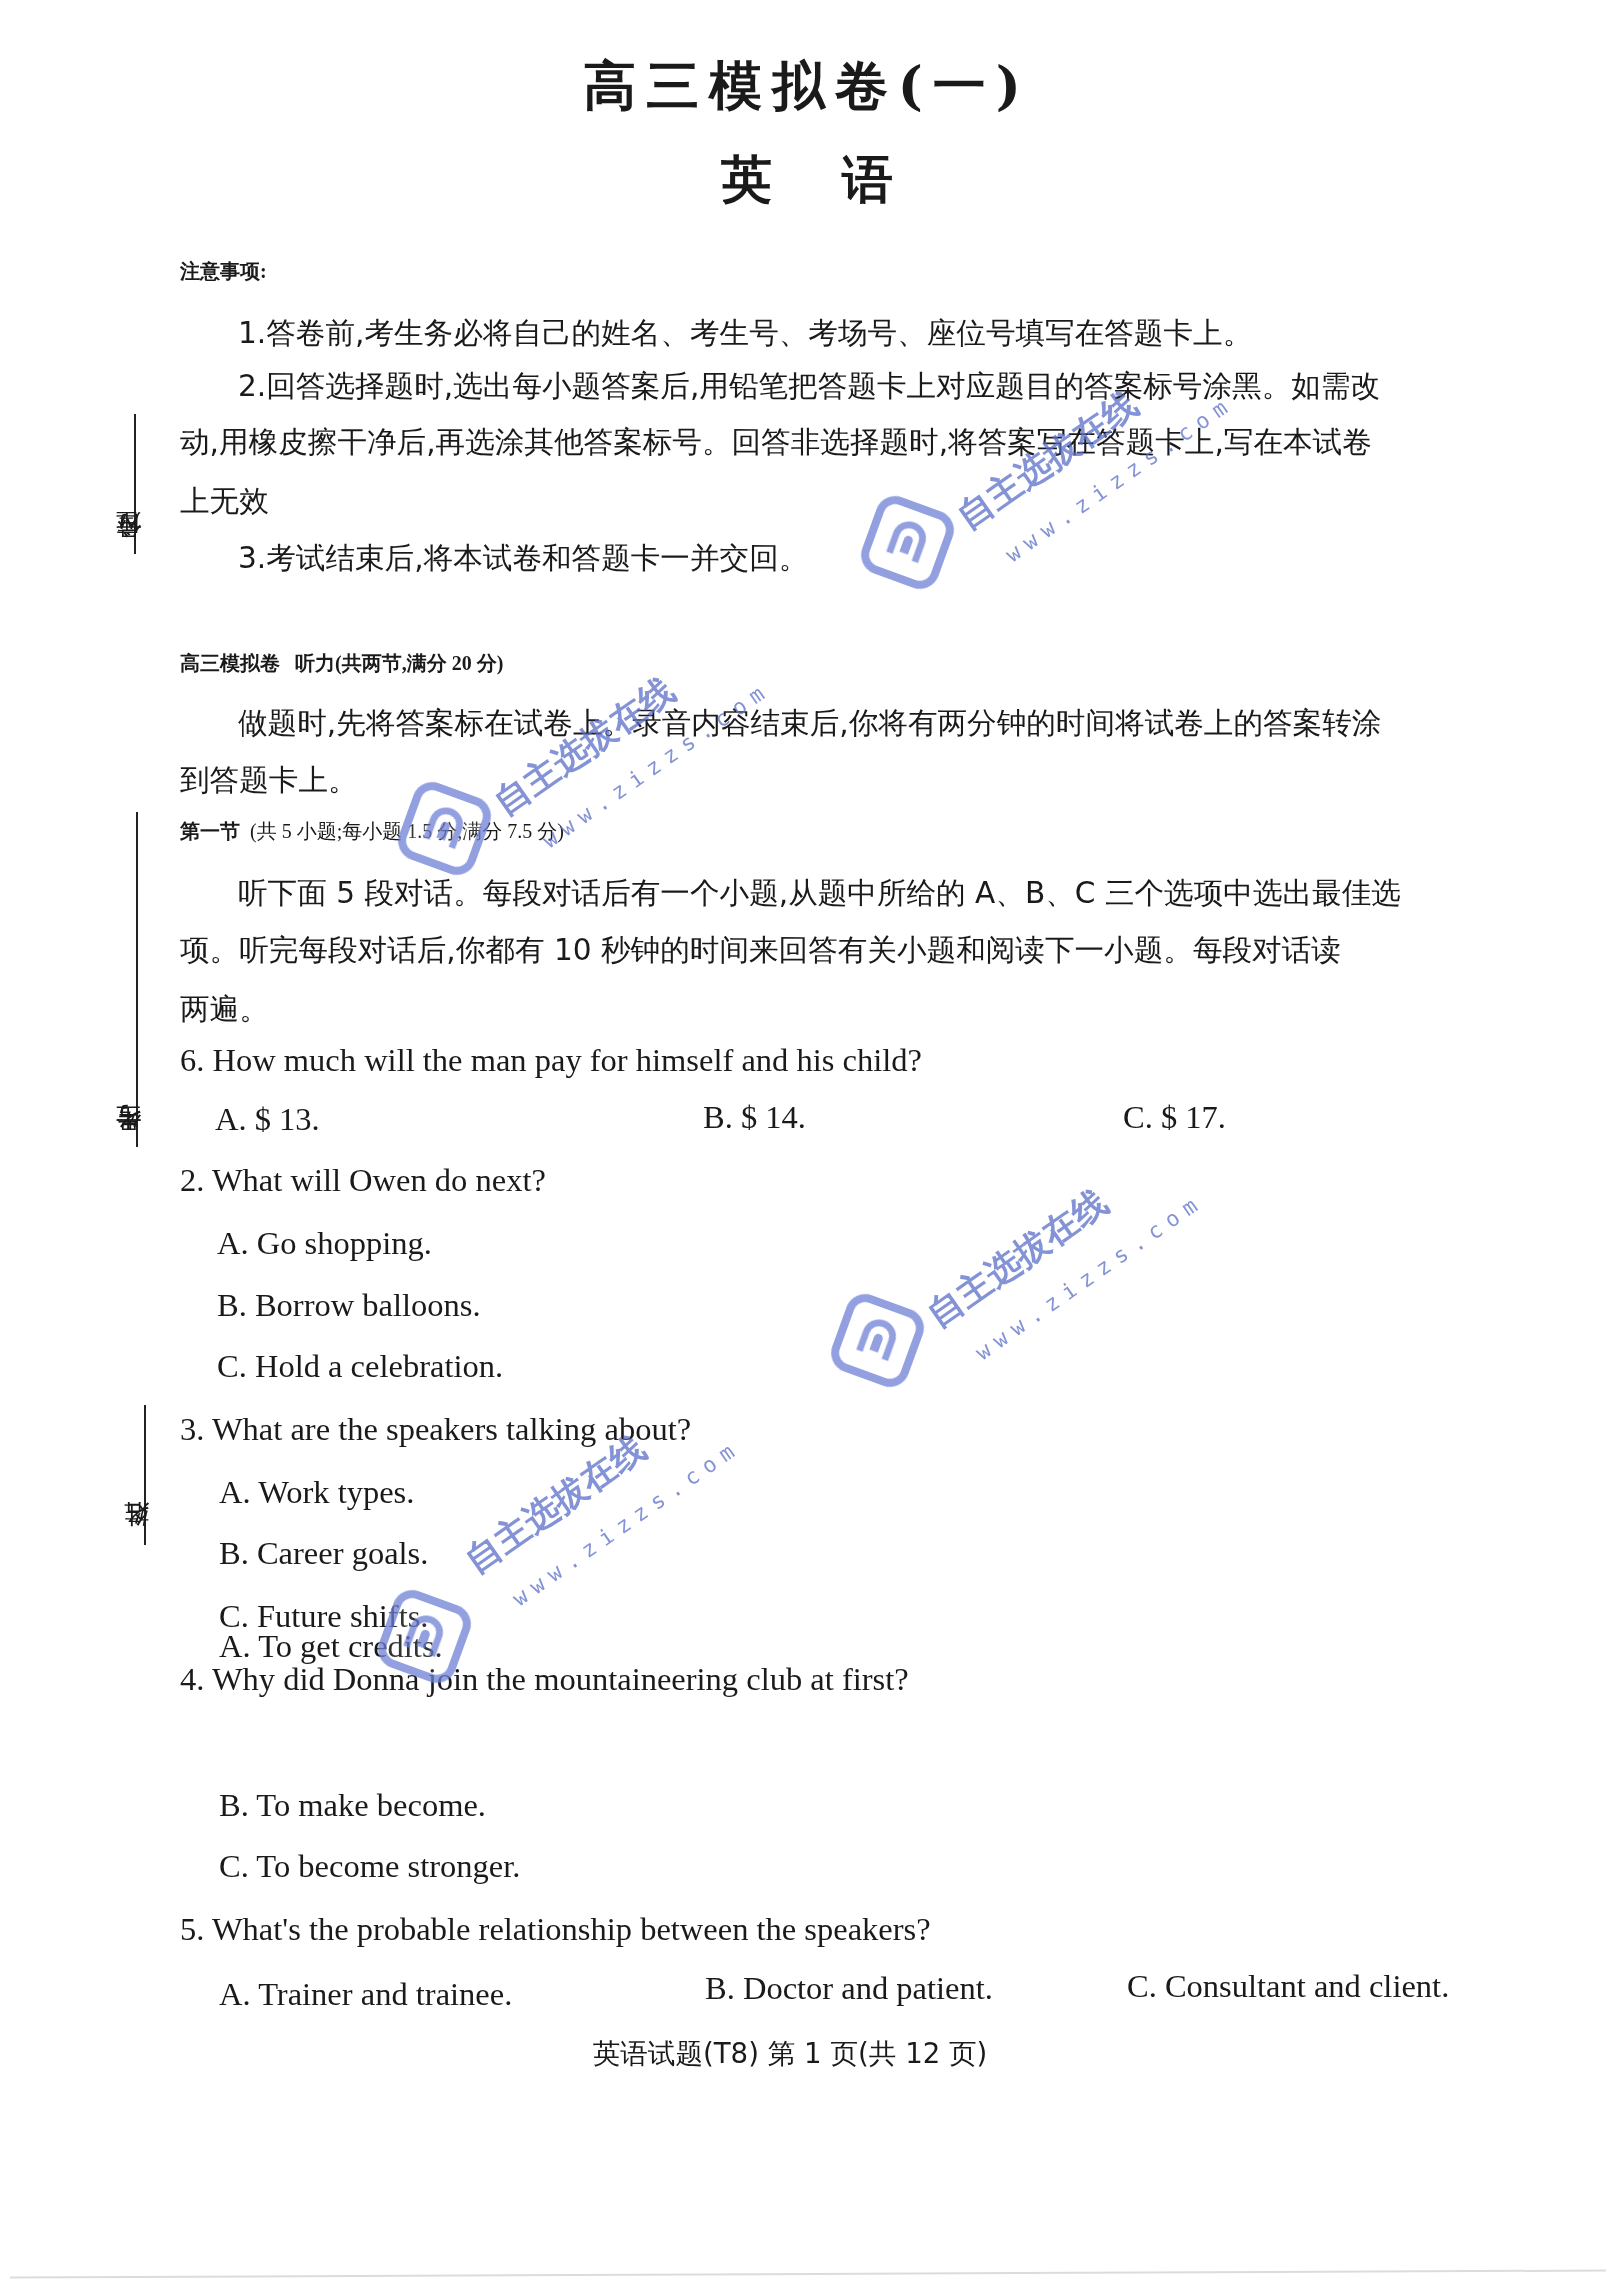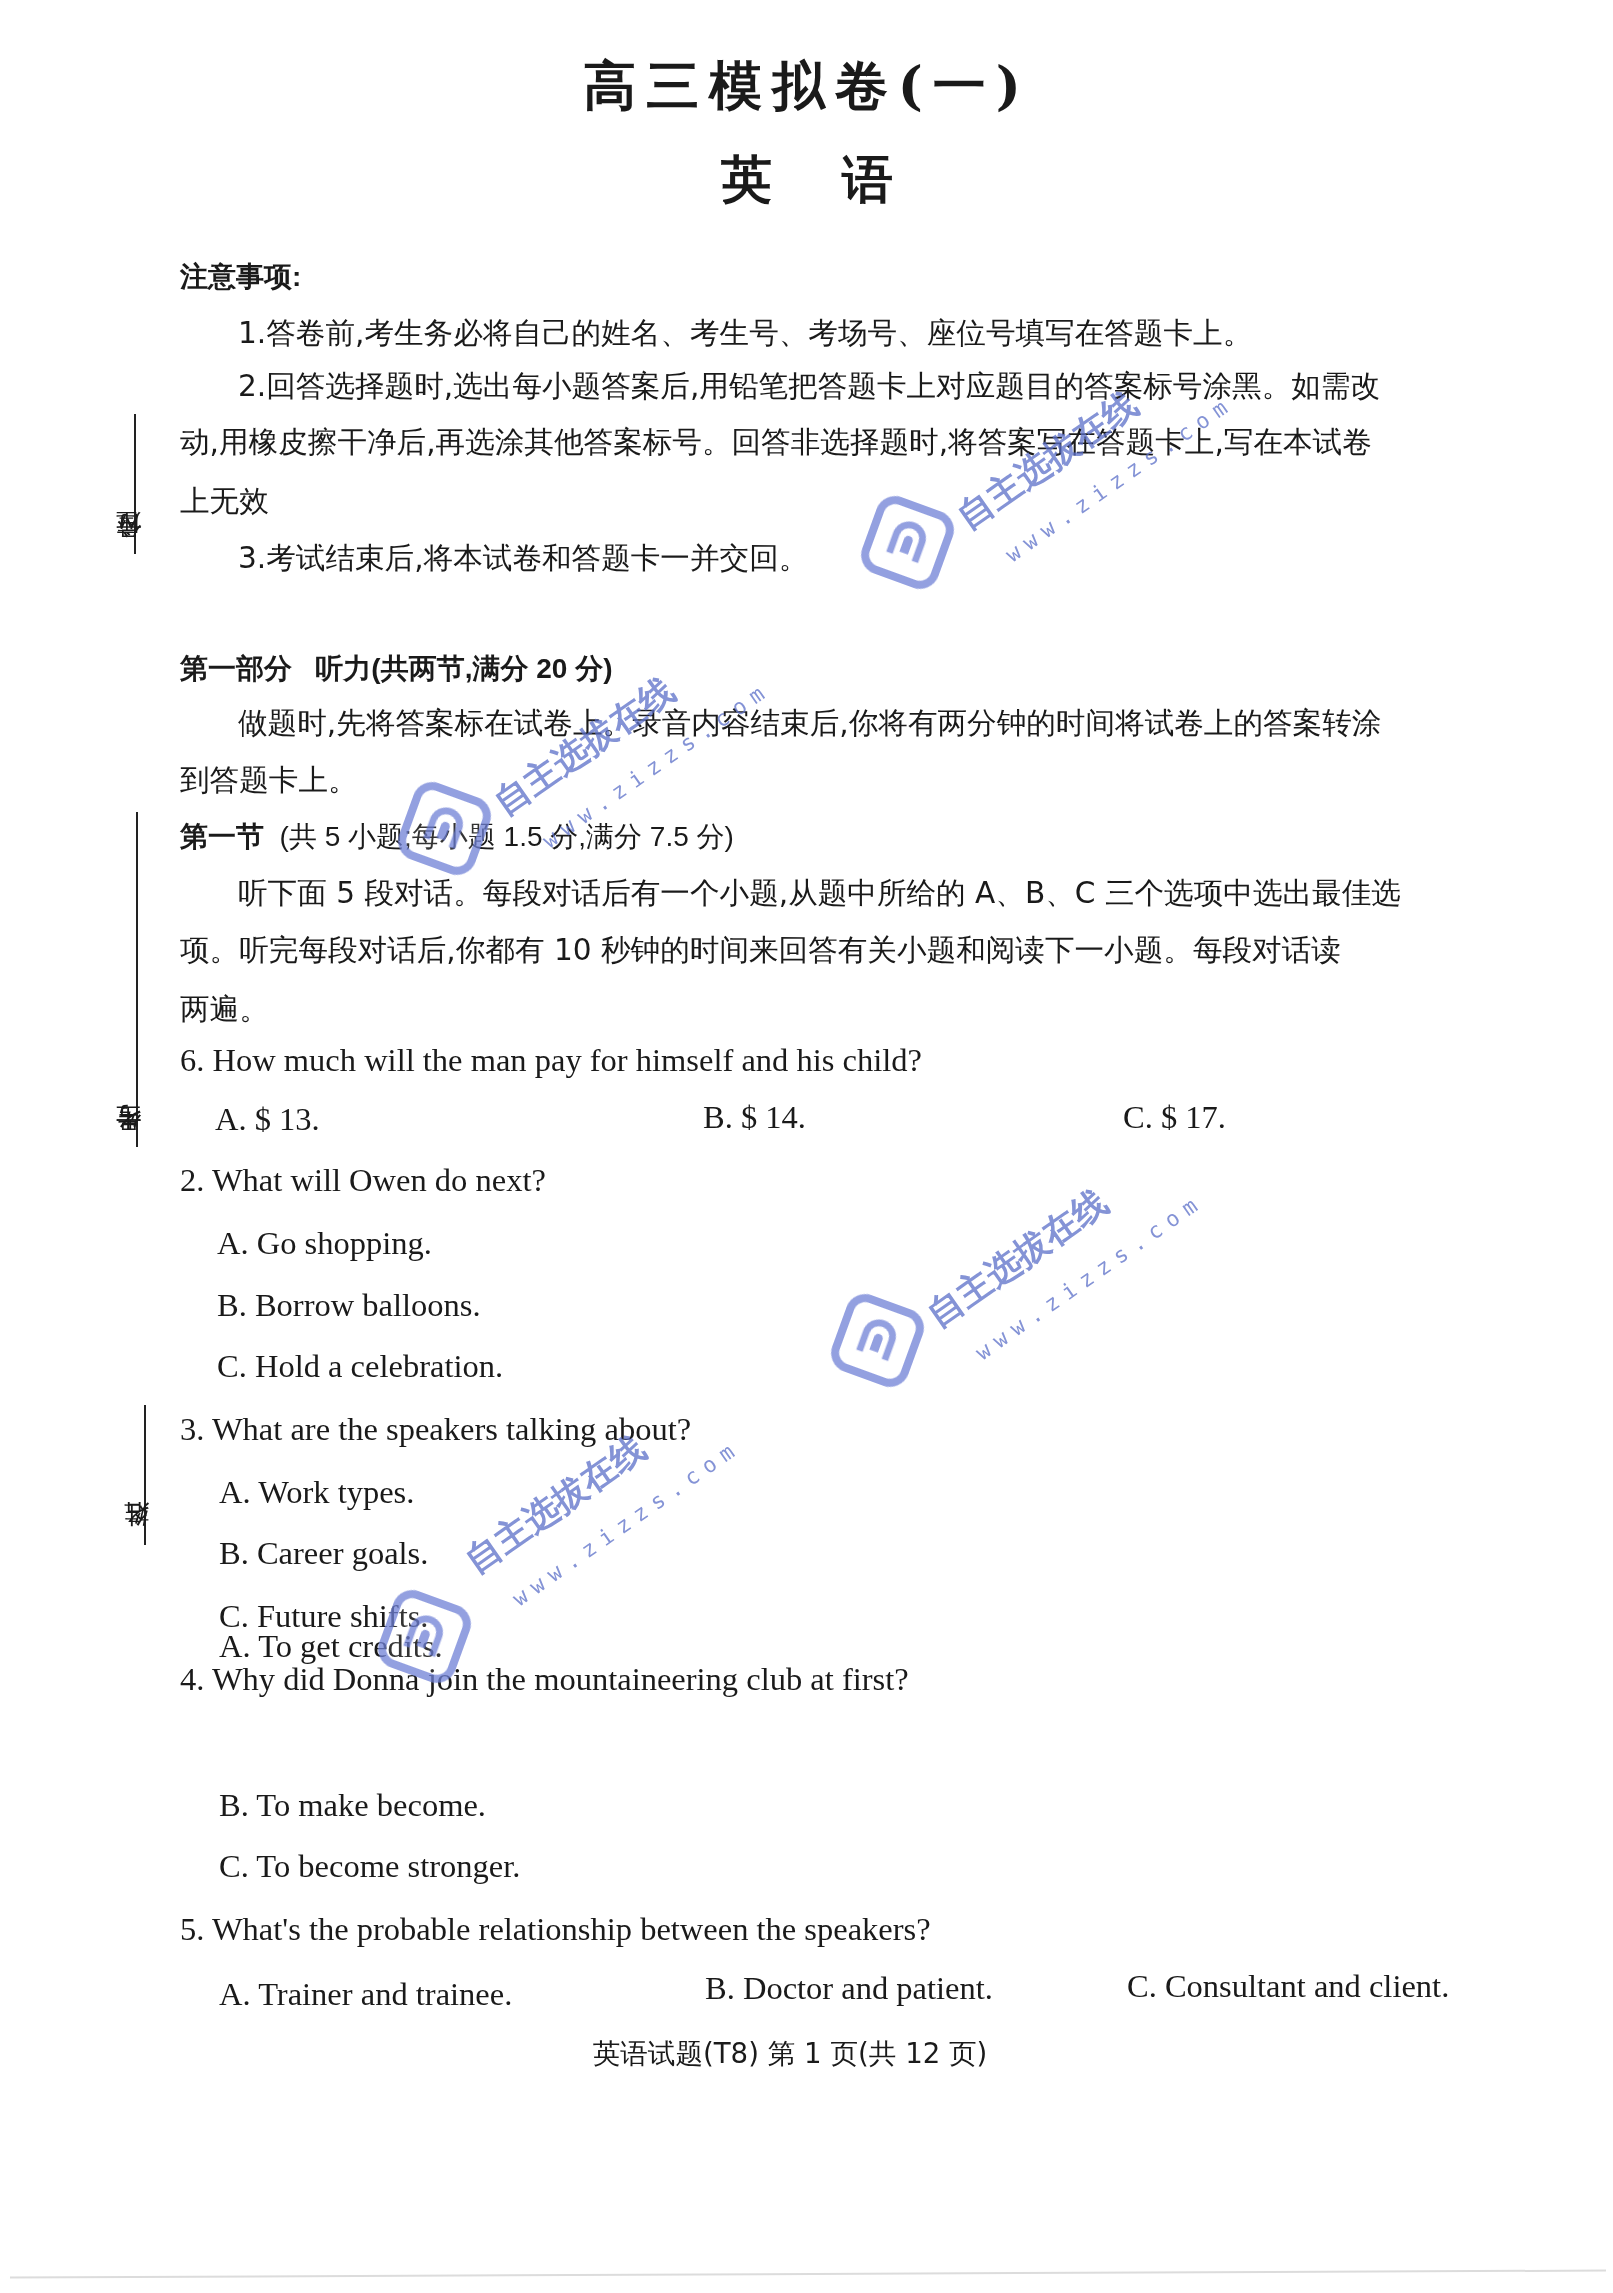--- a/index.html
+++ b/index.html
@@ -5,21 +5,21 @@
   html, body { margin:0; padding:0; background:#ffffff; }
   body { width:1614px; height:2293px; position:relative; overflow:hidden;
          font-family:"DejaVu Serif","Liberation Serif",serif; color:#1a1a1a; }
   .abs { position:absolute; }
   .title-main { left:0; width:1614px; top:51px; text-align:center; font-size:53px; font-weight:bold;
                 letter-spacing:9.9px; font-family:"DejaVu Serif",serif; }
   .title-sub { left:0; width:1614px; top:146px; text-align:center; font-size:51px; font-weight:bold;
                font-family:Liberation Serif, serif; }
   .title-sub span { display:inline-block; margin:0 35px; }
   .cn { font-family:"DejaVu Sans","Liberation Sans",sans-serif; font-size:29.6px; }
-  .cn-b { font-family:Liberation Sans, sans-serif; font-size:28px; font-weight:bold; }
+  .cn-b { font-family:Liberation Serif, serif; font-size:20px; font-weight:bold; }
   .en { font-family:"Liberation Serif","DejaVu Serif",serif; font-size:32.5px; }
   .line { white-space:nowrap; }
   .side-label { font-family:"DejaVu Sans",sans-serif; font-size:25.6px; writing-mode:vertical-rl;
                 transform:rotate(180deg); }
   .side-rule { width:2px; background:#222; }
   .footer { left:0; width:1580px; top:2035px; text-align:center; font-family:"DejaVu Sans",sans-serif; font-size:27.6px; }
   .wm { position:absolute; pointer-events:none; color:#5b6fc8; opacity:0.75; }
   .wm-text { font-family:"DejaVu Serif",serif; font-size:35px; font-weight:bold; transform:rotate(-35deg); transform-origin:left bottom; white-space:nowrap; }
   .wm-url { font-family:"DejaVu Sans Mono",monospace; font-size:21.7px; letter-spacing:7.9px; transform:rotate(-35deg); transform-origin:left bottom; white-space:nowrap; }
   .wm-logo { width:81px; height:81px; border:8.9px solid #6f80d6; border-radius:19.7px; transform:rotate(20deg);
@@ -45,21 +45,21 @@
 <div class="abs side-label" style="left:118px; top:1547px;">姓名</div>
 
 <div class="abs cn-b line" style="left:180px; top:258px;">注意事项:</div>
 <div class="abs cn line" style="left:238px; top:313px;">1.答卷前,考生务必将自己的姓名、考生号、考场号、座位号填写在答题卡上。</div>
 <div class="abs cn line" style="left:238px; top:366px;">2.回答选择题时,选出每小题答案后,用铅笔把答题卡上对应题目的答案标号涂黑。如需改</div>
 <div class="abs cn line" style="left:180px; top:422px;">动,用橡皮擦干净后,再选涂其他答案标号。回答非选择题时,将答案写在答题卡上,写在本试卷</div>
 <div class="abs cn line" style="left:180px; top:481px;">上无效</div>
 <div class="abs cn line" style="left:238px; top:538px;">3.考试结束后,将本试卷和答题卡一并交回。</div>
 
 <div class="abs cn-b line" style="left:180px; top:650px;">
-  <span>第一部分</span>&nbsp;&nbsp;&nbsp;<span>听力(共两节,满分 20 分)</span>
+  <span>高三模拟卷</span>&nbsp;&nbsp;&nbsp;<span>听力(共两节,满分 20 分)</span>
 </div>
 <div class="abs cn line" style="left:238px; top:703px;text-align:right;">做题时,先将答案标在试卷上。录音内容结束后,你将有两分钟的时间将试卷上的答案转涂</div>
 <div class="abs cn line" style="left:180px; top:760px;">到答题卡上。</div>
 
 <div class="abs cn-b line" style="left:180px; top:818px;">
   <span>第一节</span>&nbsp;&nbsp;<span style="font-weight:normal;">(共 5 小题;每小题 1.5 分,满分 7.5 分)</span>
 </div>
 <div class="abs cn line" style="left:238px; top:873px;">听下面 5 段对话。每段对话后有一个小题,从题中所给的 A、B、C 三个选项中选出最佳选</div>
 <div class="abs cn line" style="left:180px; top:930px;">项。听完每段对话后,你都有 10 秒钟的时间来回答有关小题和阅读下一小题。每段对话读</div>
 <div class="abs cn line" style="left:180px; top:989px;">两遍。</div>

